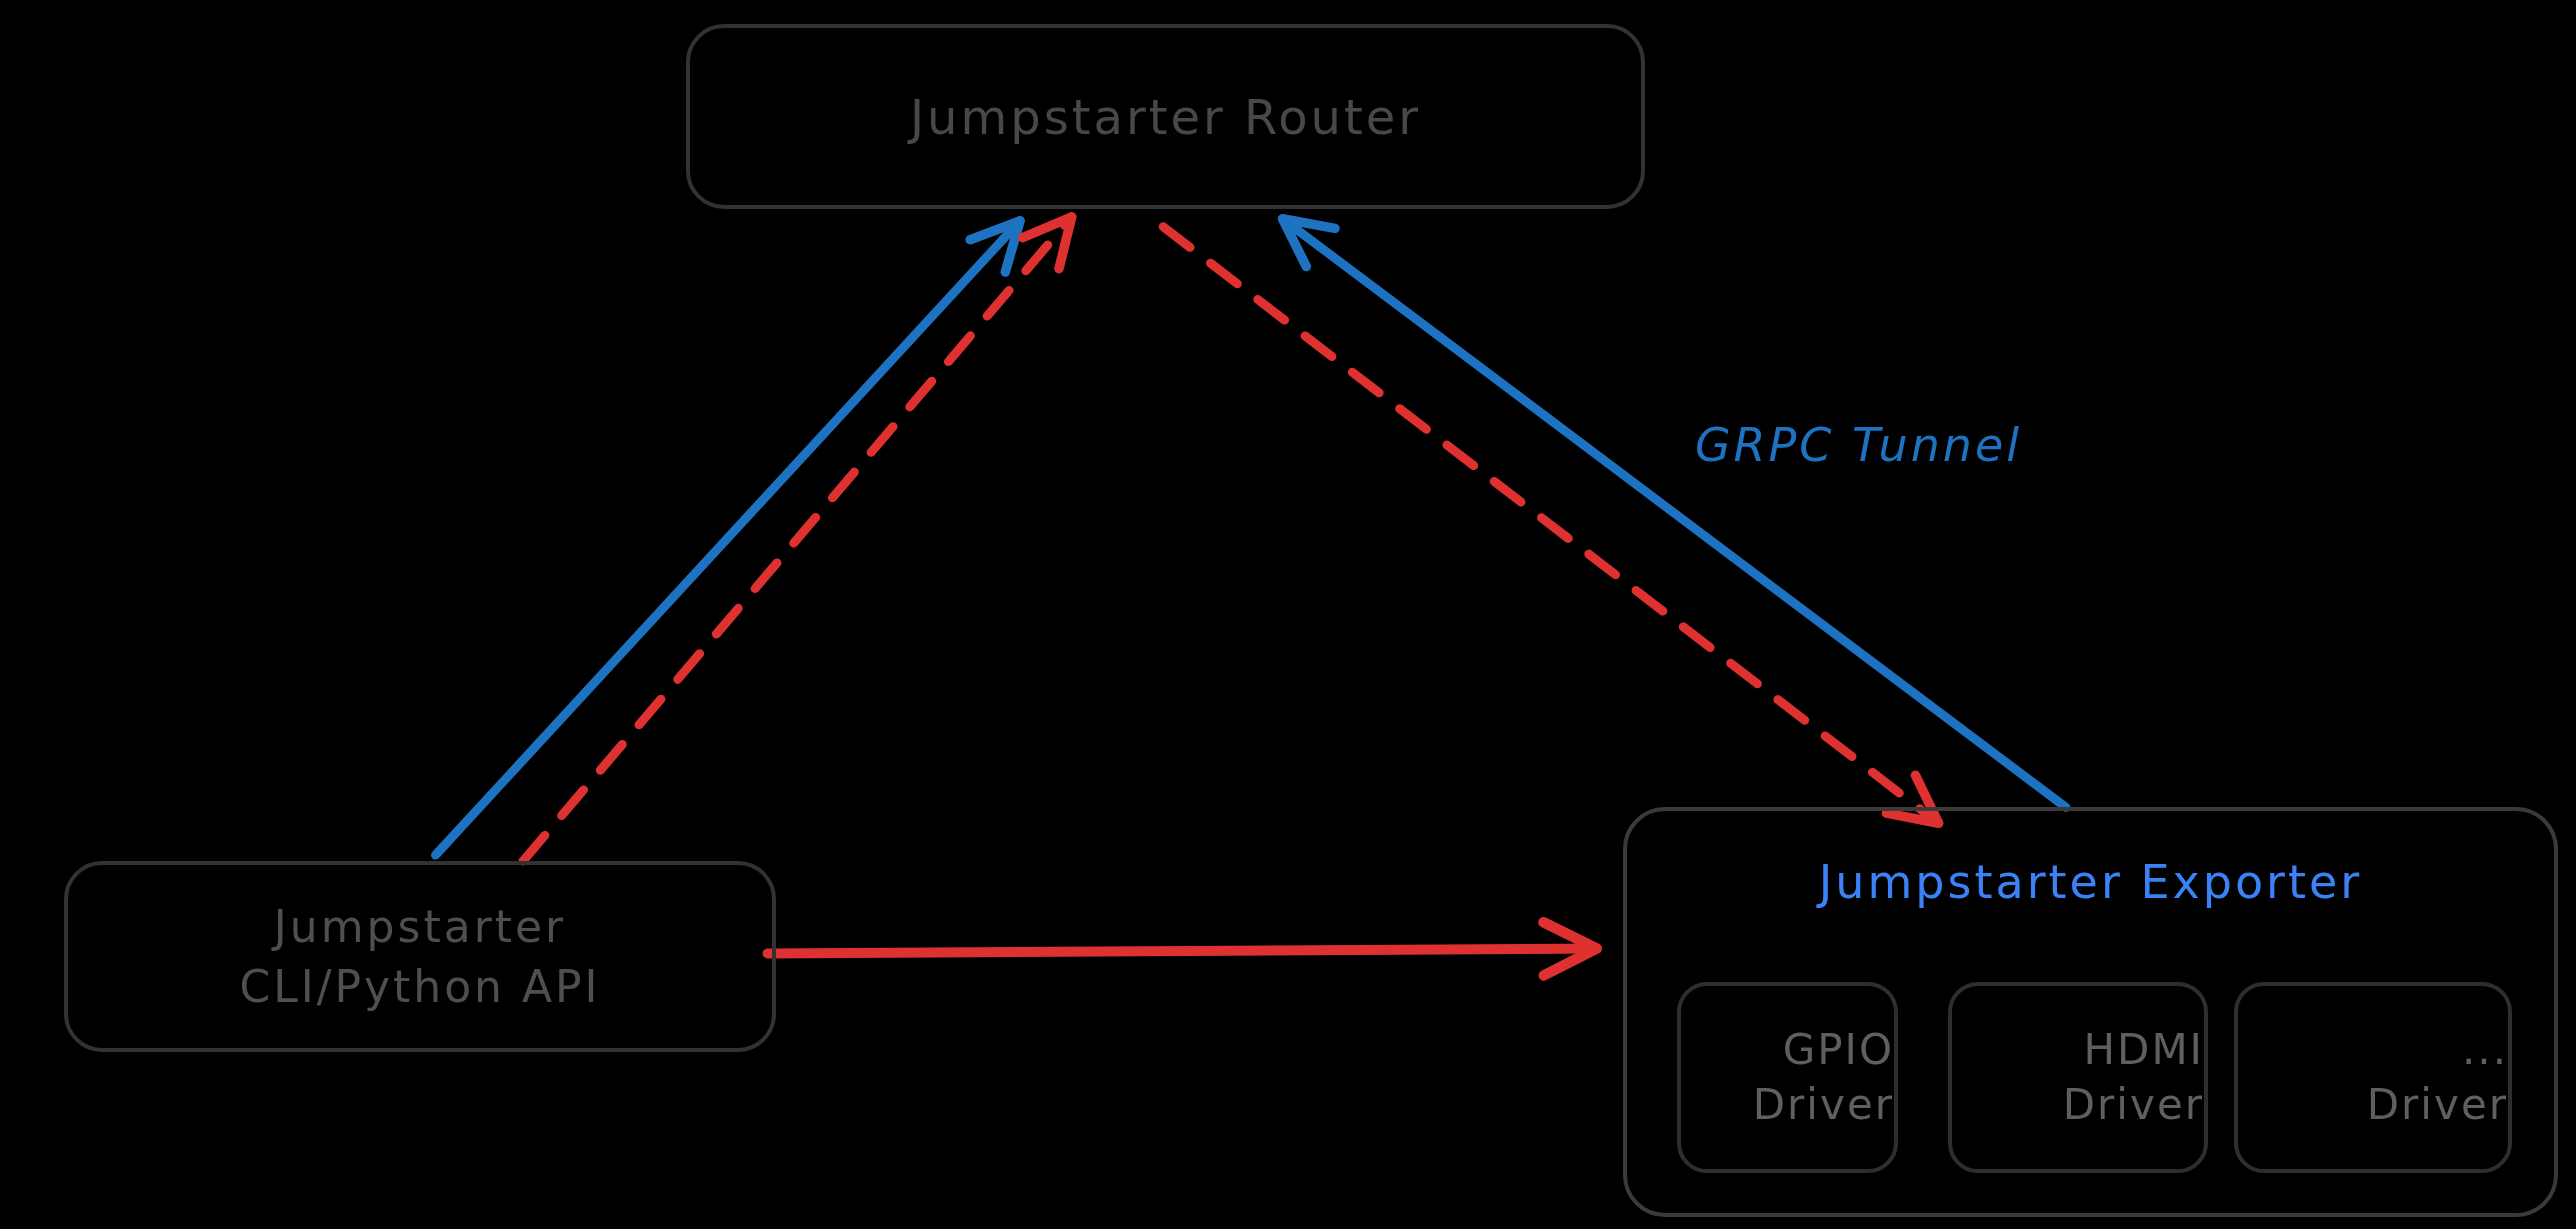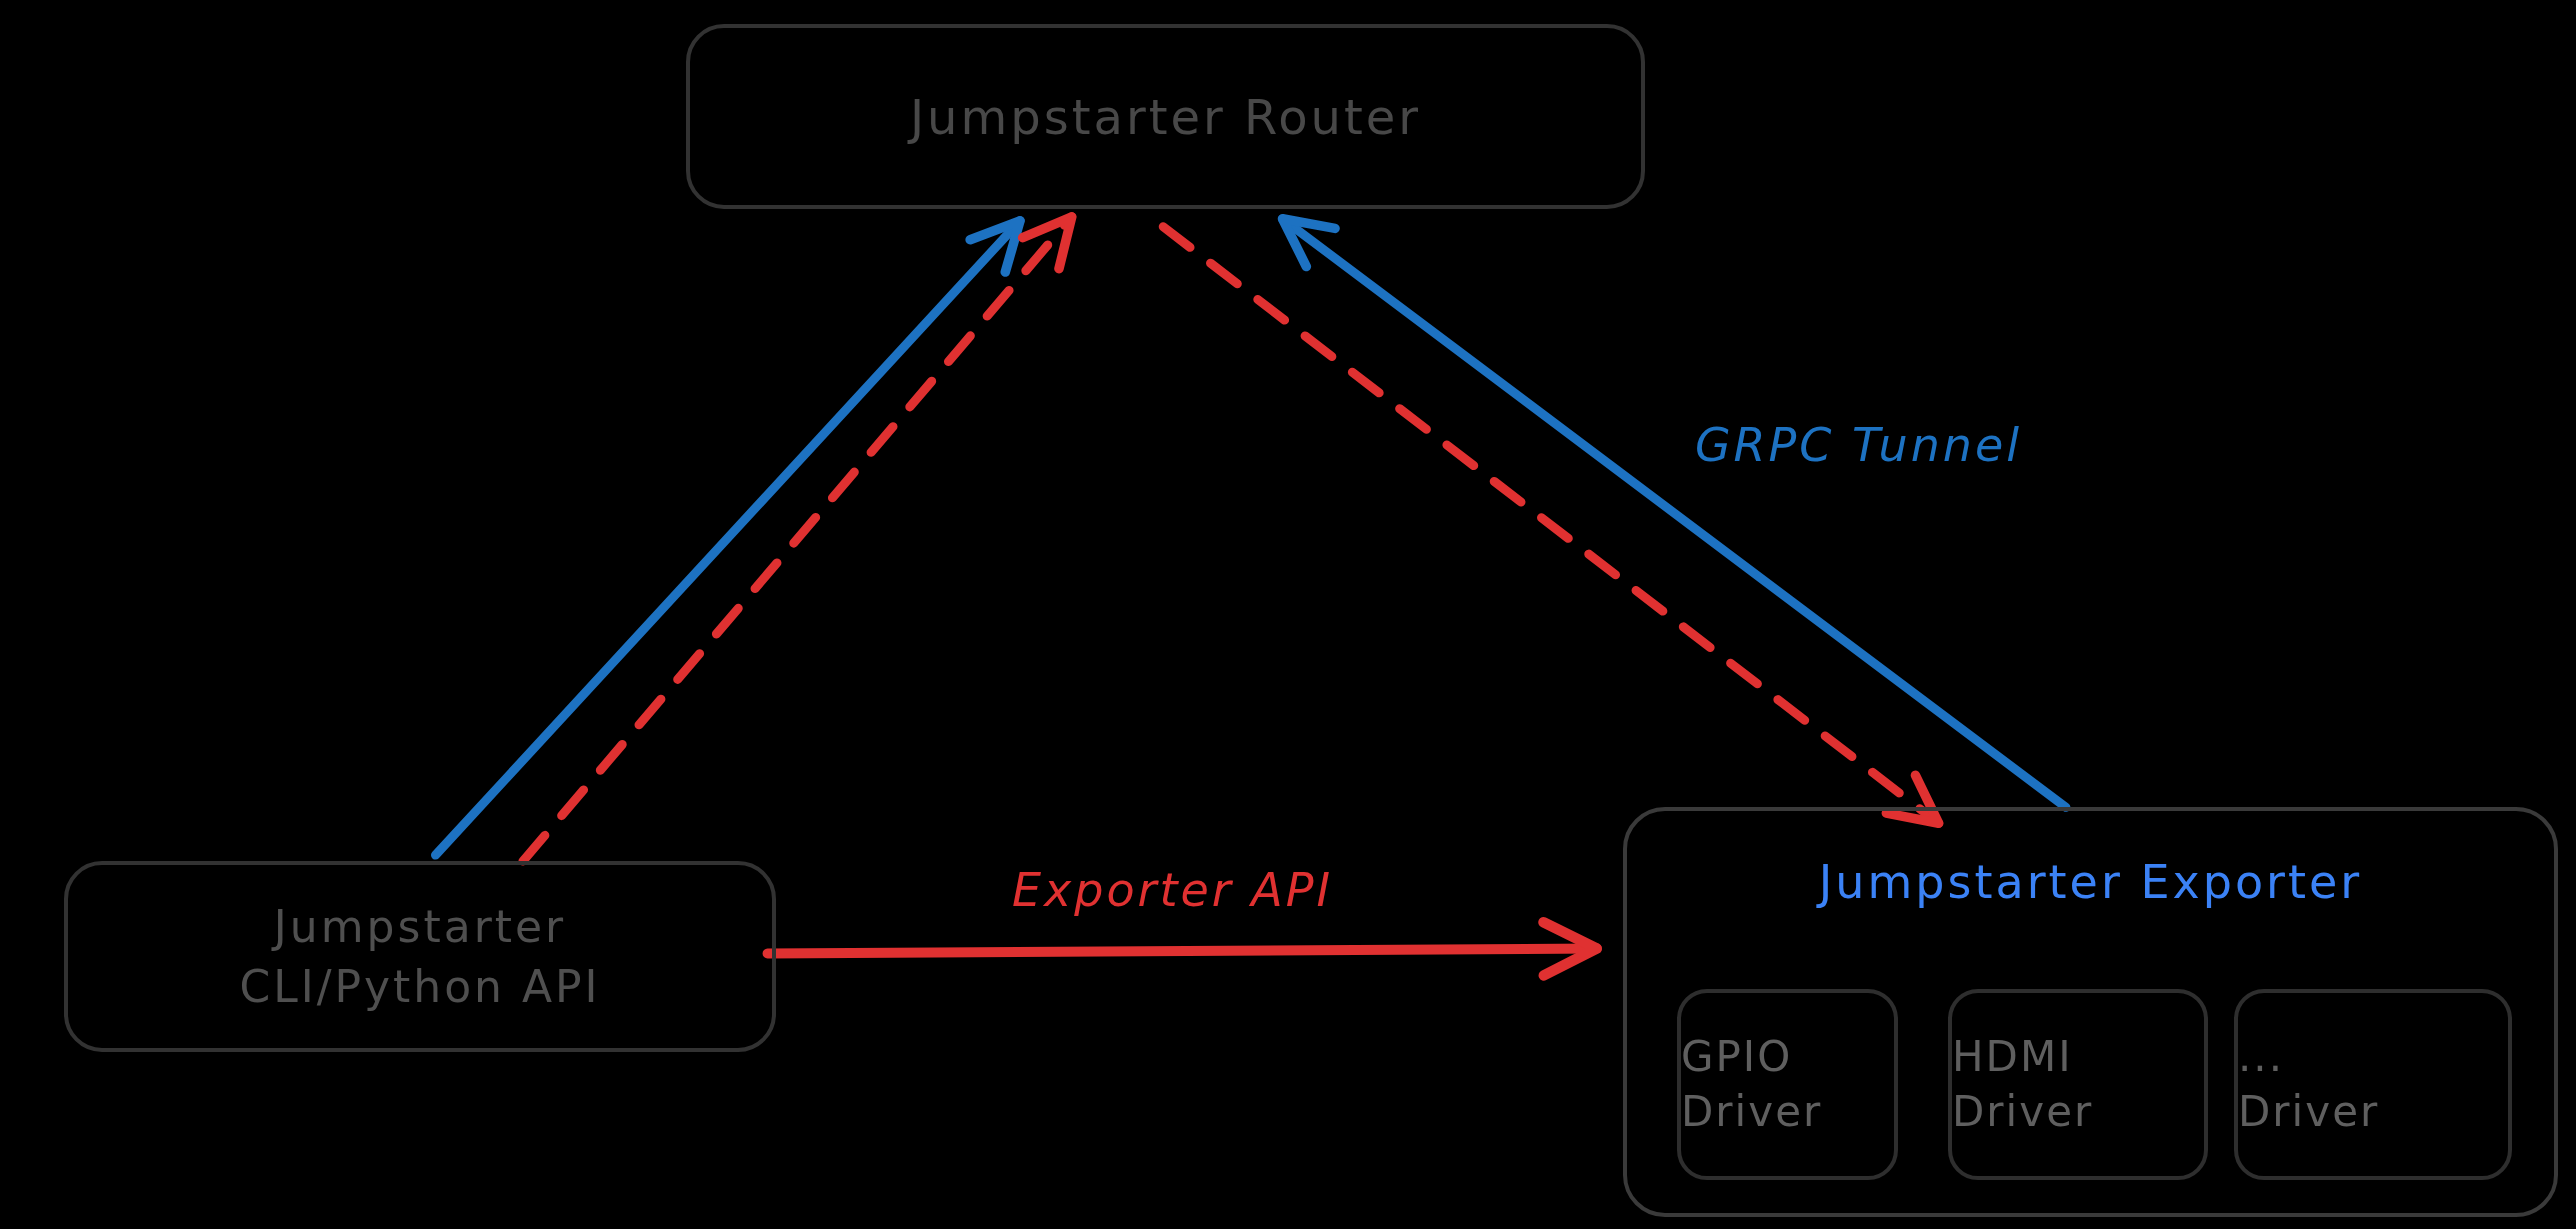--- a/index.html
+++ b/index.html
@@ -60,27 +60,27 @@
     letter-spacing: 3px;
     text-align: center;
   }
   .driver-box {
     position: absolute;
     border: 4px solid #2e2e2e;
     border-radius: 30px;
     box-sizing: border-box;
     display: flex;
     flex-direction: column;
-    align-items: flex-start;
+    align-items: flex-end;
     justify-content: center;
     color: #5f5f5f;
     font-size: 42px;
     letter-spacing: 2px;
     line-height: 1.3;
-    top: 178px;
+    top: 171px;
     height: 191px;
   }
   .driver-gpio { left: 50px;  width: 221px; }
   .driver-hdmi { left: 321px; width: 260px; }
   .driver-dots { left: 607px; width: 278px; }
   .edge-label {
     position: absolute;
     font-size: 46px;
     letter-spacing: 3px;
     text-align: center;
@@ -148,16 +148,15 @@
     </div>
 
     <div class="driver-box driver-dots">
       <span class="txt-line">...</span>
       <span class="txt-line">Driver</span>
     </div>
   </div>
 
   <div class="edge-label label-grpc">GRPC Tunnel</div>
 
-  <div class="edge-label label-exporter-api">Exporter API</div>
 
 </div>
 
 
 </body></html>

